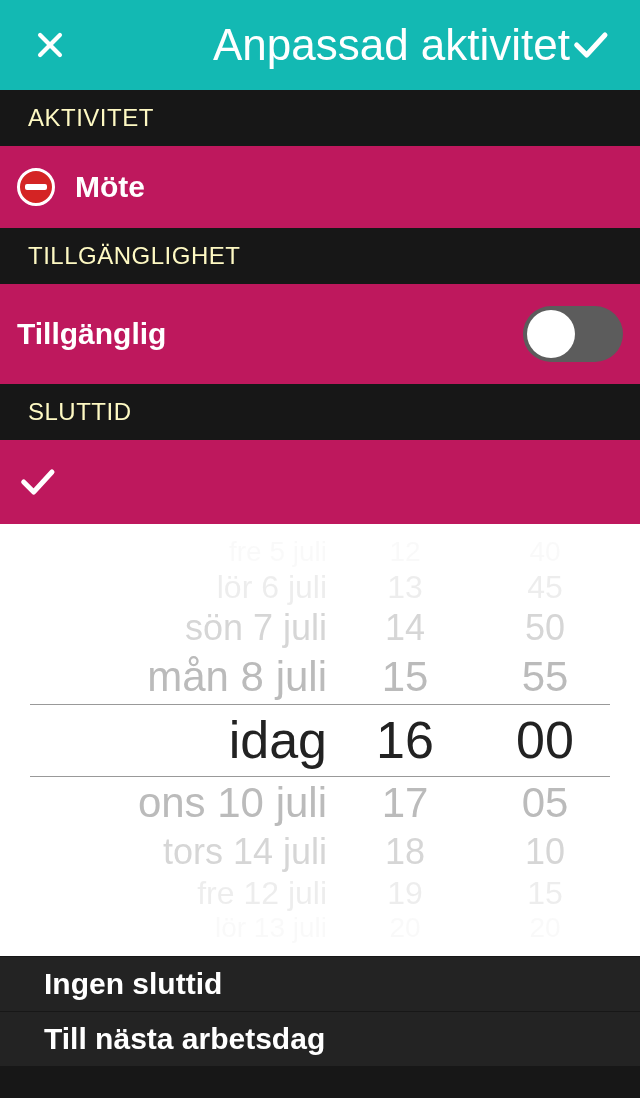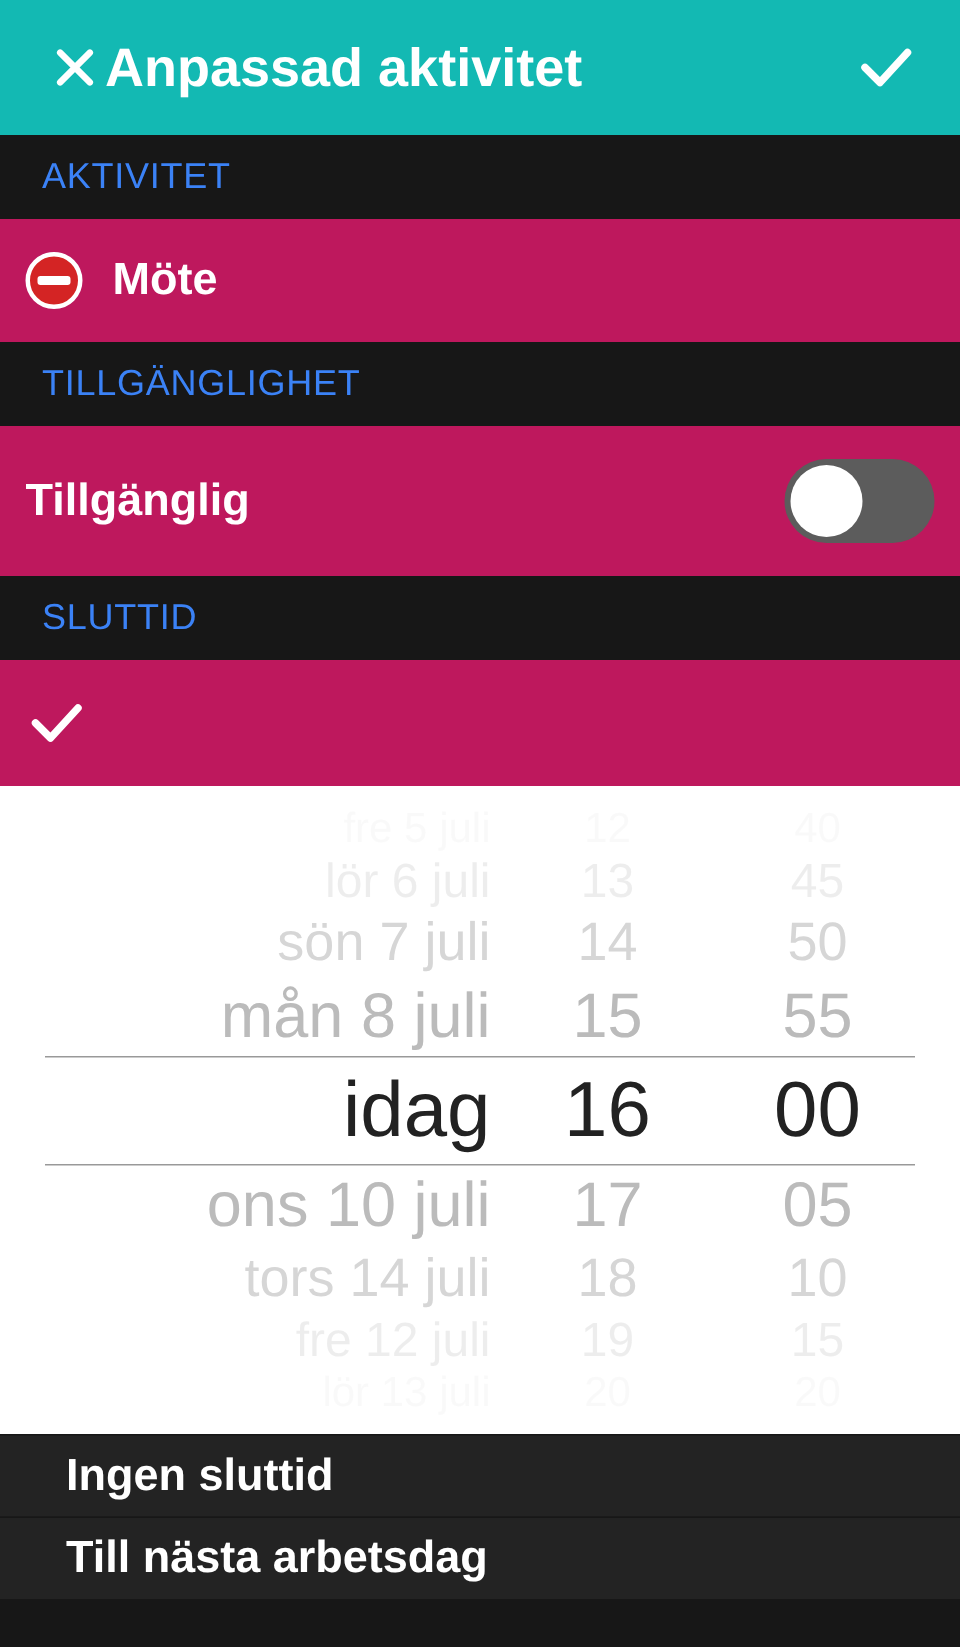--- a/index.html
+++ b/index.html
@@ -14,38 +14,38 @@
     .header {
       height: 90px;
       background: #13B9B3;
       display: flex;
       align-items: center;
       justify-content: space-between;
       padding: 0 30px;
     }
     .header-title {
       flex: 1;
-      text-align: left;
-      font-size: 36px;
-      font-weight: 700;
+      text-align: right;
+      font-size: 44px;
+      font-weight: 400;
       color: #fff;
     }
     .icon-x, .icon-check {
       width: 40px;
       height: 40px;
       display: flex;
       align-items: center;
       justify-content: center;
     }
     .section-header {
       background: #171717;
       padding: 14px 28px;
       font-size: 24px;
       letter-spacing: 0.5px;
-      color: #3b82f6;
+      color: #fef9c3;
     }
     .section-row {
       background: #be185d;
       padding: 22px 17px;
       display: flex;
       align-items: center;
       justify-content: space-between;
     }
     .activity-row {
       display: flex;

